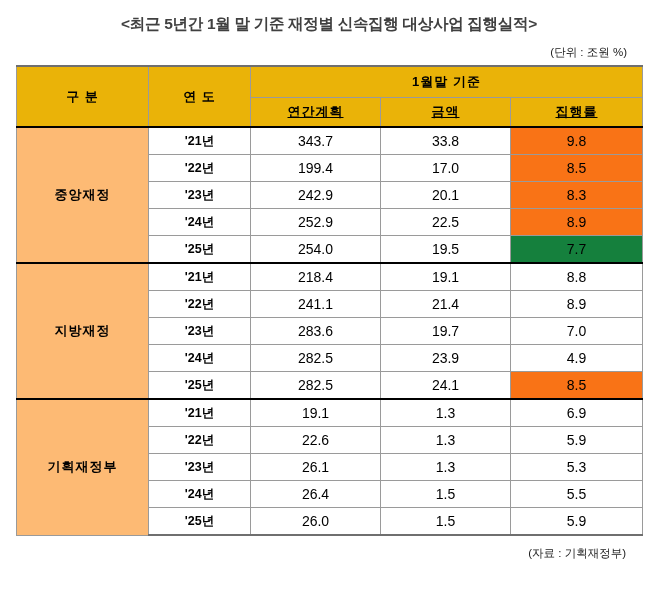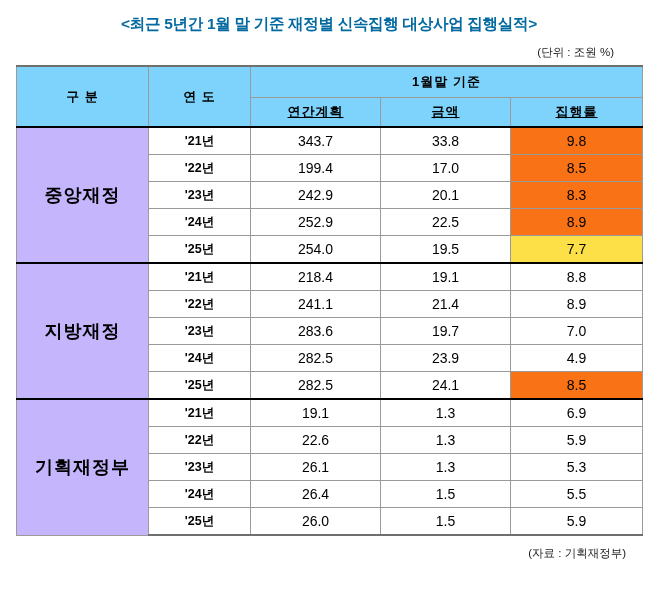--- a/index.html
+++ b/index.html
@@ -22,26 +22,26 @@
     padding: 0;
     position: relative;
   }
   .title {
     text-align: center;
     font-size: 15.5px;
     font-weight: bold;
     letter-spacing: -0.3px;
     margin-top: 14px;
     margin-bottom: 10px;
-    color: #0369a1;
+    color: #404040;
   }
   .unit-line {
     text-align: right;
     font-size: 11.5px;
-    padding-right: 44px;
+    padding-right: 31px;
     margin-bottom: 5px;
     color: #222;
   }
   .table-wrap {
     padding: 0 16px;
   }
   table.data {
     border-collapse: collapse;
     width: 626px;
     table-layout: fixed;
@@ -49,21 +49,21 @@
   }
   table.data th, table.data td {
     border: 1px solid #9a9a9a;
     padding: 0;
     height: 26px;
     text-align: center;
     vertical-align: middle;
     color: #000;
   }
   table.data thead th {
-    background: #7dd3fc;
+    background: #eab308;
     font-weight: bold;
     font-size: 13px;
     letter-spacing: 1px;
   }
   thead th.hdr-sub {
     font-weight: bold;
     font-size: 12.5px;
     letter-spacing: 0.5px;
     height: 28px;
     text-decoration: underline;
@@ -72,36 +72,36 @@
     height: 30px;
   }
   .col-gubun { width: 132px; }
   .col-year  { width: 102px; }
   .col-plan  { width: 130px; }
   .col-amt   { width: 130px; }
   .col-rate  { width: 132px; }
 
   td.group-cell {
     font-weight: bold;
-    font-size: 18px;
+    font-size: 13px;
     letter-spacing: 1px;
-    background: #c4b5fd;
+    background: #fdba74;
   }
   td.year-cell {
     font-weight: bold;
     font-size: 12.5px;
   }
   td.num {
     font-size: 14px;
   }
   td.hl-blue {
     background: #f97316;
   }
   td.hl-yellow {
-    background: #fde047;
+    background: #15803d;
   }
   tr.group-start td {
     border-top: 2px solid #000000;
   }
   table.data thead th.hdr-top,
   table.data thead th.hdr-sub {
     border-color: #9a9a9a;
   }
   table.data thead tr:first-child th {
     border-top: 2px solid #6f6f6f;

